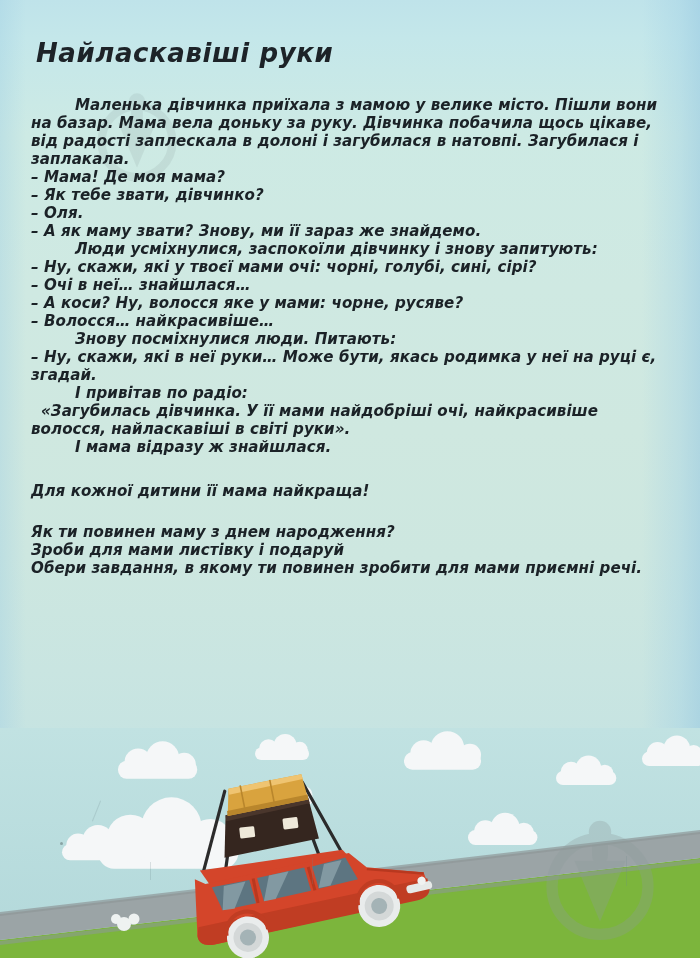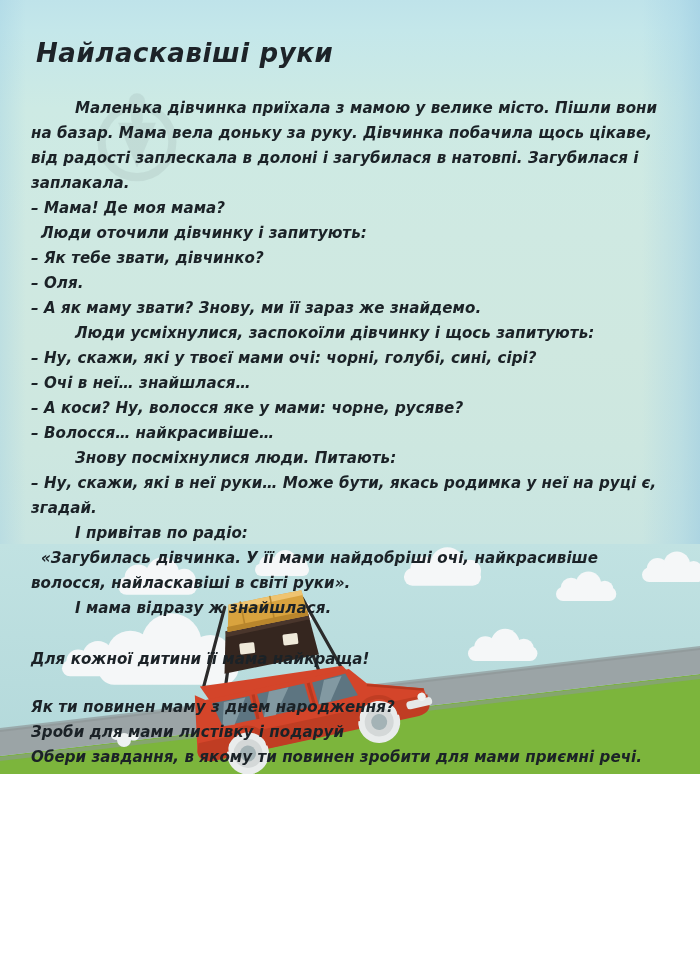--- a/index.html
+++ b/index.html
@@ -3,21 +3,21 @@
 <meta charset="utf-8">
 <style>
   html, body {
     margin: 0;
     padding: 0;
     background: #ffffff;
   }
   .page {
     position: relative;
     width: 700px;
-    height: 774px;
+    height: 958px;
     overflow: hidden;
     font-family: "DejaVu Sans", sans-serif;
     background: linear-gradient(180deg,
         #bfe3ea 0%,
         #c4e7ea 4%,
         #cdeae4 14%,
         #cfe9e2 30%,
         #cfe8e0 45%,
         #cde7e0 58%,
         #c9e5e1 70%,
@@ -63,21 +63,21 @@
     white-space: nowrap;
   }
   .body-text {
     position: absolute;
     left: 31px;
     top: 96px;
     width: 640px;
     font-size: 15.1px;
     font-weight: 600;
     font-style: italic;
-    line-height: 25px;
+    line-height: 18px;
     color: #1b2227;
     letter-spacing: .05px;
   }
   .para { margin: 0; }
   .para.indent { text-indent: 44px; }
   .para.indent-sm { text-indent: 10px; }
   .gap-lg { height: 26px; }
   .gap-md { height: 23px; }
 
   
@@ -300,25 +300,24 @@
     </svg>
   </div>
 
   <div class="content">
 
     <div class="title">Найласкавіші руки</div>
 
     <div class="body-text">
       <p class="para indent">Маленька дівчинка приїхала з мамою у велике місто. Пішли вони на базар. Мама вела доньку за руку. Дівчинка побачила щось цікаве, від радості заплескала в долоні і загубилася в натовпі. Загубилася і заплакала.</p>
       <p class="para">– Мама! Де моя мама?</p>
-      <p class="para indent-sm">Люди оточили дівчинку і запитують:</p>
       <p class="para">– Як тебе звати, дівчинко?</p>
       <p class="para">– Оля.</p>
       <p class="para">– А як маму звати? Знову, ми її зараз же знайдемо.</p>
-      <p class="para indent">Люди усміхнулися, заспокоїли дівчинку і щось запитують:</p>
+      <p class="para indent">Люди усміхнулися, заспокоїли дівчинку і знову запитують:</p>
       <p class="para">– Ну, скажи, які у твоєї мами очі: чорні, голубі, сині, сірі?</p>
       <p class="para">– Очі в неї… знайшлася…</p>
       <p class="para">– А коси? Ну, волосся яке у мами: чорне, русяве?</p>
       <p class="para">– Волосся… найкрасивіше…</p>
       <p class="para indent">Знову посміхнулися люди. Питають:</p>
       <p class="para">– Ну, скажи, які в неї руки… Може бути, якась родимка у неї на руці є, згадай.</p>
       <p class="para indent">І привітав по радіо:</p>
       <p class="para indent-sm">«Загубилась дівчинка. У її мами найдобріші очі, найкрасивіше волосся, найласкавіші в світі руки».</p>
       <p class="para indent">І мама відразу ж знайшлася.</p>
 

